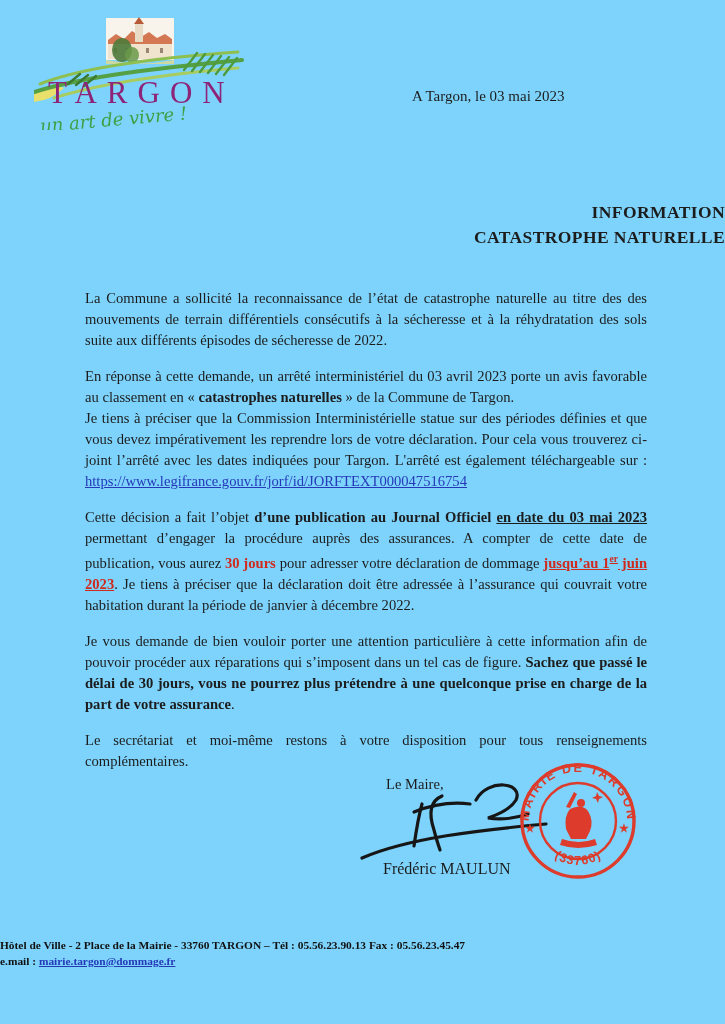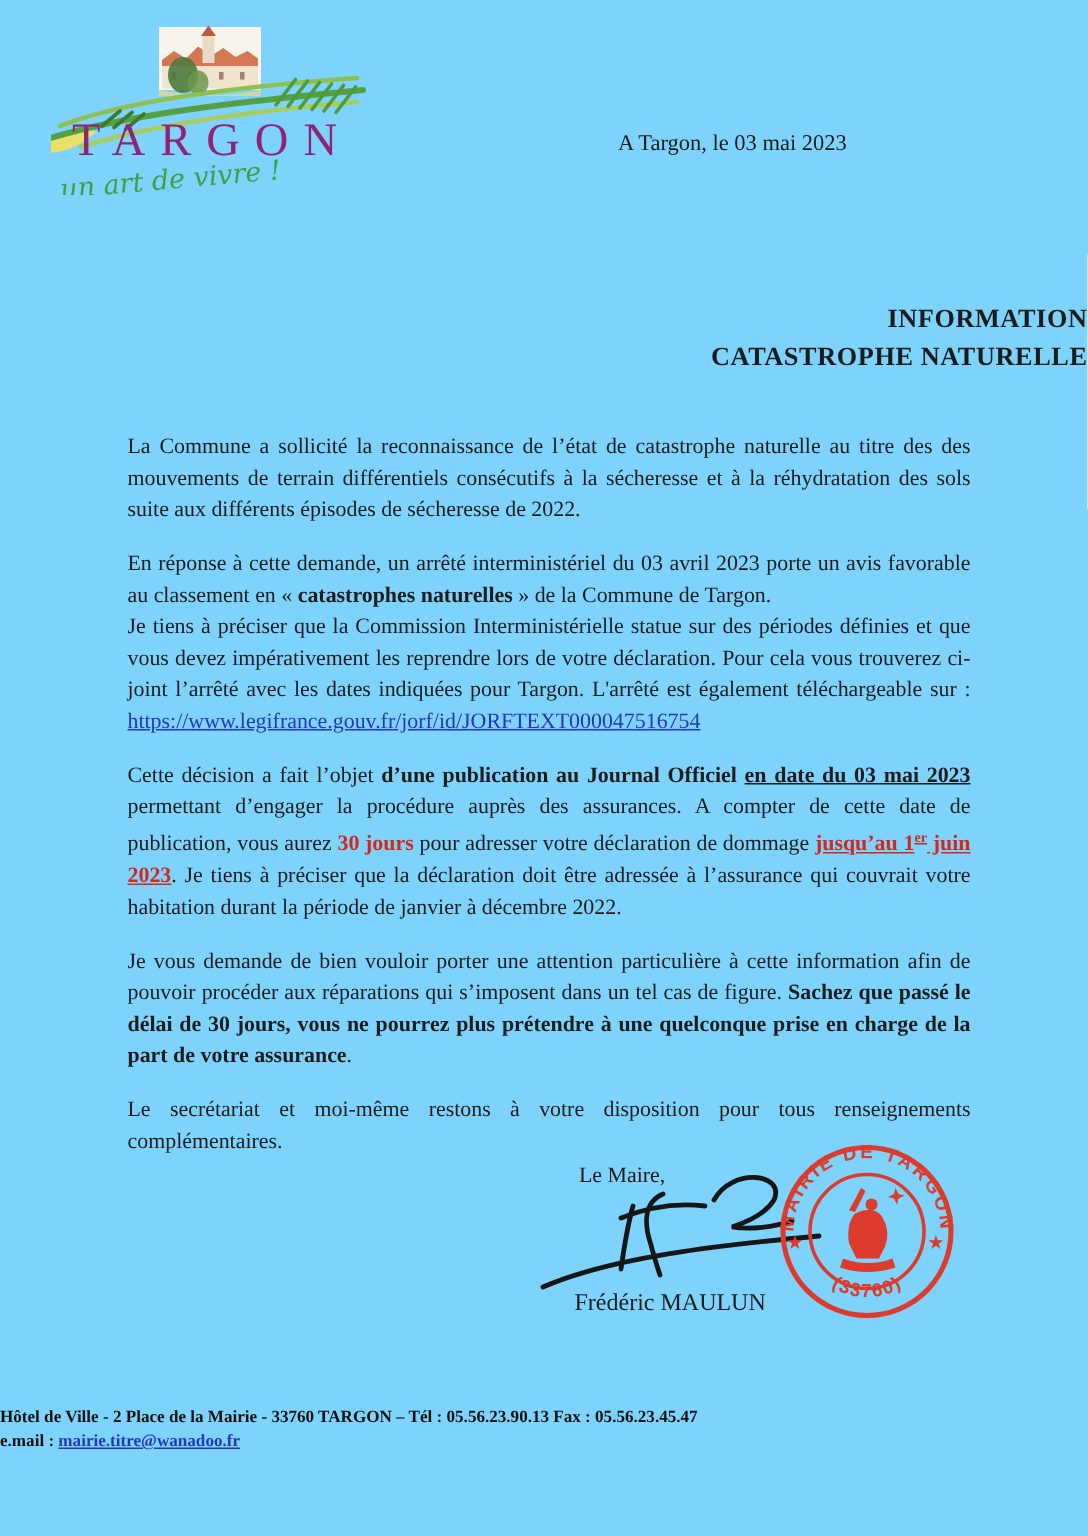--- a/index.html
+++ b/index.html
@@ -132,17 +132,17 @@
       <path d="M44 78 q17 6 33 0 l2 6 q-19 6 -37 0 z"></path>
       <path d="M79 31 l2 4 4 1 -4 2 -1 4 -2 -4 -4 -1 4 -2 z"></path>
     </g>
   </svg>
 
   <div class="signer">Frédéric MAULUN</div>
 
   <div class="footer">
     <div>Hôtel de Ville - 2 Place de la Mairie - 33760 TARGON – Tél : 05.56.23.90.13 Fax : 05.56.23.45.47</div>
     <div>
-      <span>e.mail : </span><a href="#">mairie.titre@wanadoo.fr</a>
+      <span>e.mail : </span><a href="#">mairie.targon@dommage.fr</a>
     </div>
   </div>
 
 </div>
 
 </body></html>

